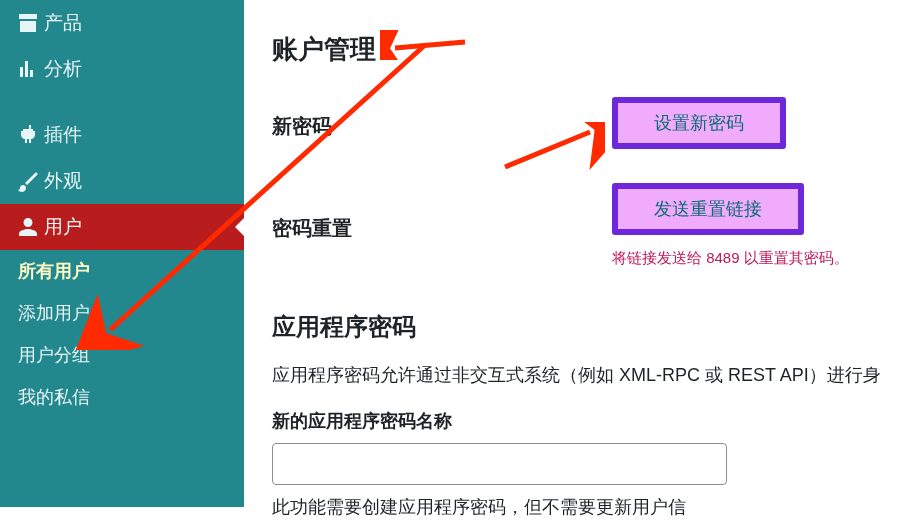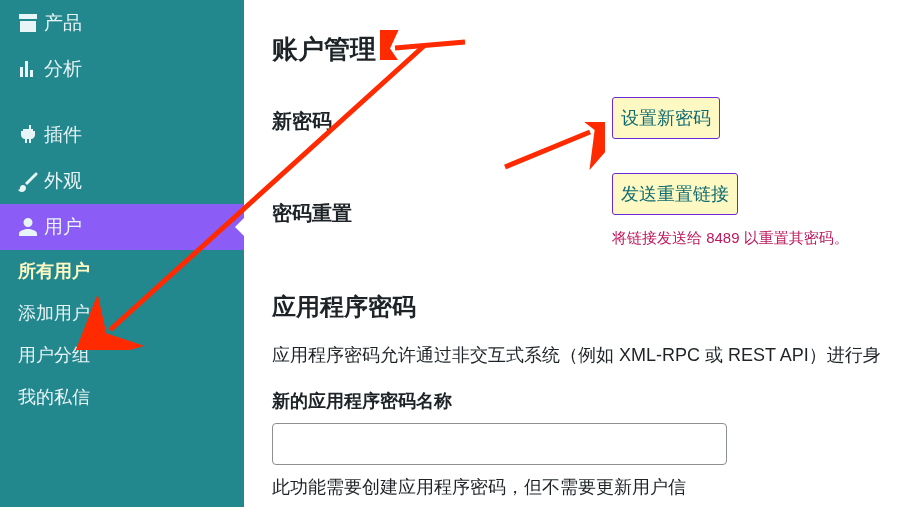--- a/index.html
+++ b/index.html
@@ -24,21 +24,21 @@
     }
     .menu-item .icon-holder {
       width: 28px;
       display: flex;
       align-items: center;
       justify-content: flex-start;
     }
     .menu-item svg { fill: #e8f5f6; width: 24px; height: 24px; }
     .menu-gap { height: 20px; }
     .menu-item.active {
-      background: #8b5cf6;
+      background: #b91c1c;
     }
     .menu-item.active::after {
       content: "";
       position: absolute;
       right: -1px;
       width: 0; height: 0;
       border-top: 10px solid transparent;
       border-bottom: 10px solid transparent;
       border-right: 10px solid #fff;
     }
@@ -69,24 +69,24 @@
       margin-bottom: 34px;
     }
     .form-row .label {
       width: 340px;
       font-size: 20px;
       font-weight: 700;
       color: #1d2327;
       padding-top: 6px;
     }
     .button {
-      border: 1px solid #6d28d9;
+      border: 6px solid #6d28d9;
       color: #0e6b72;
-      background: #fef9c3;
-      padding: 8px 8px;
+      background: #f0abfc;
+      padding: 8px 36px;
       font-size: 18px;
       border-radius: 3px;
       cursor: pointer;
       font-family: inherit;
     }
     .helper-text {
       margin-top: 14px;
       font-size: 15px;
       color: #be185d;
     }

